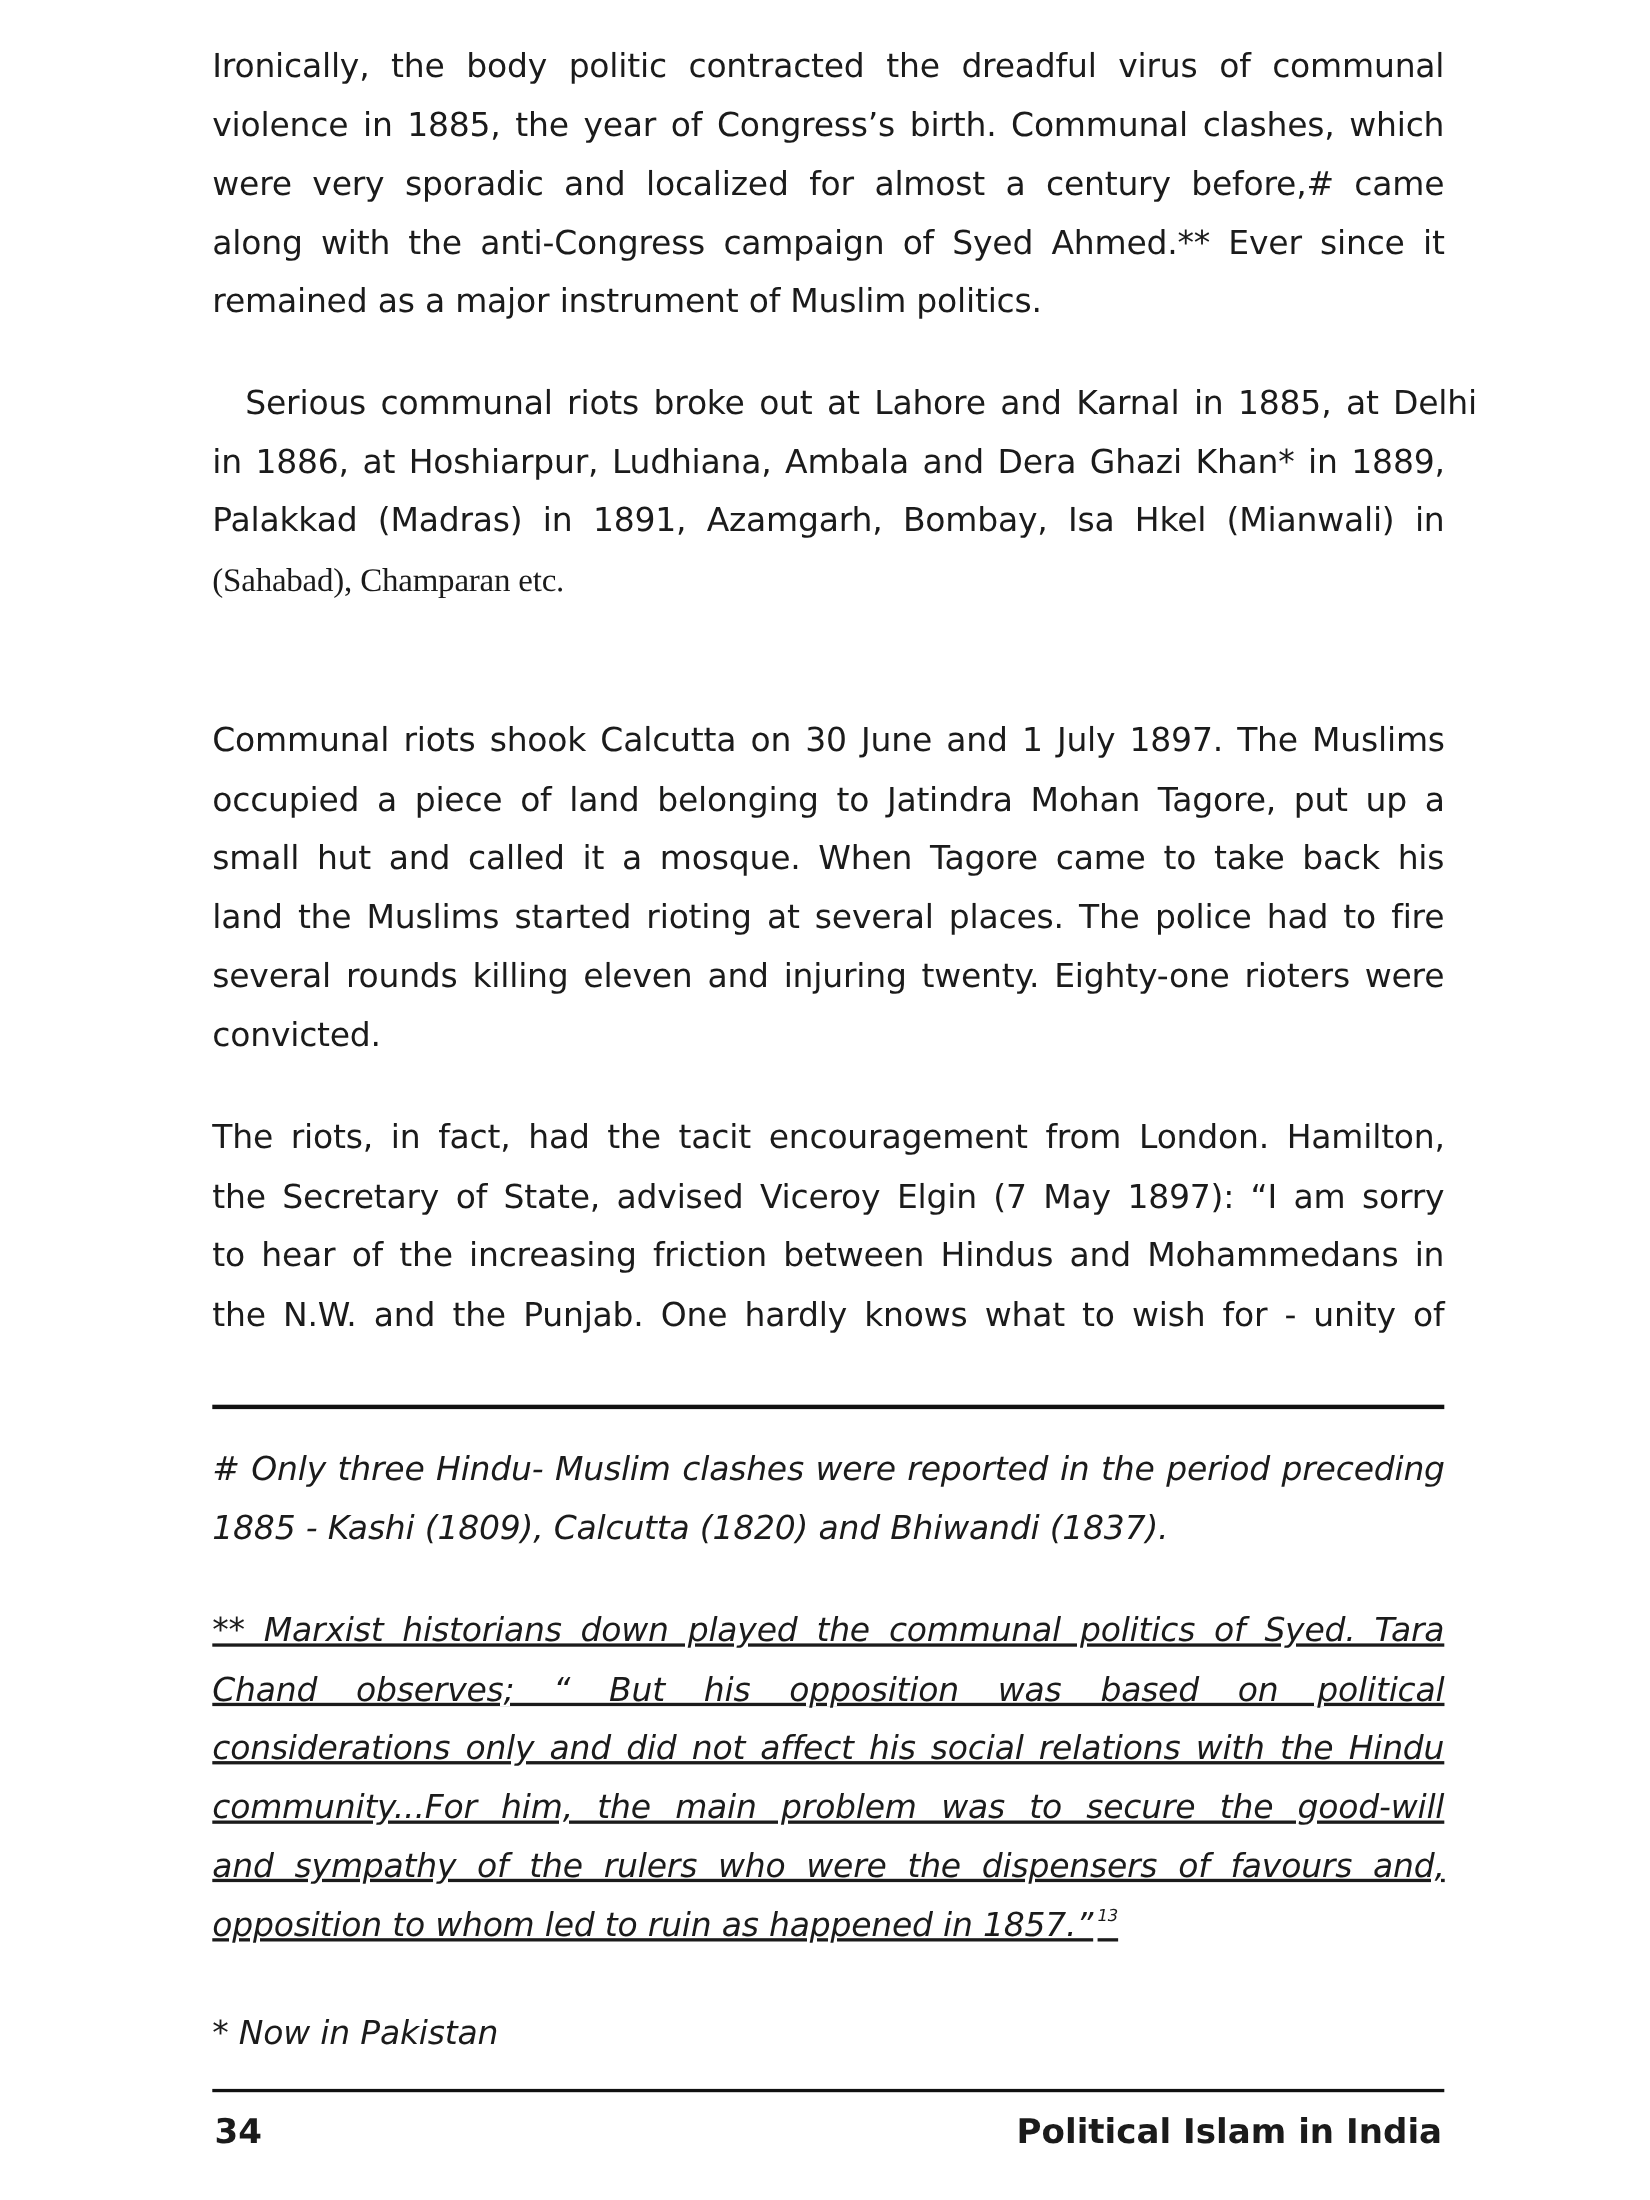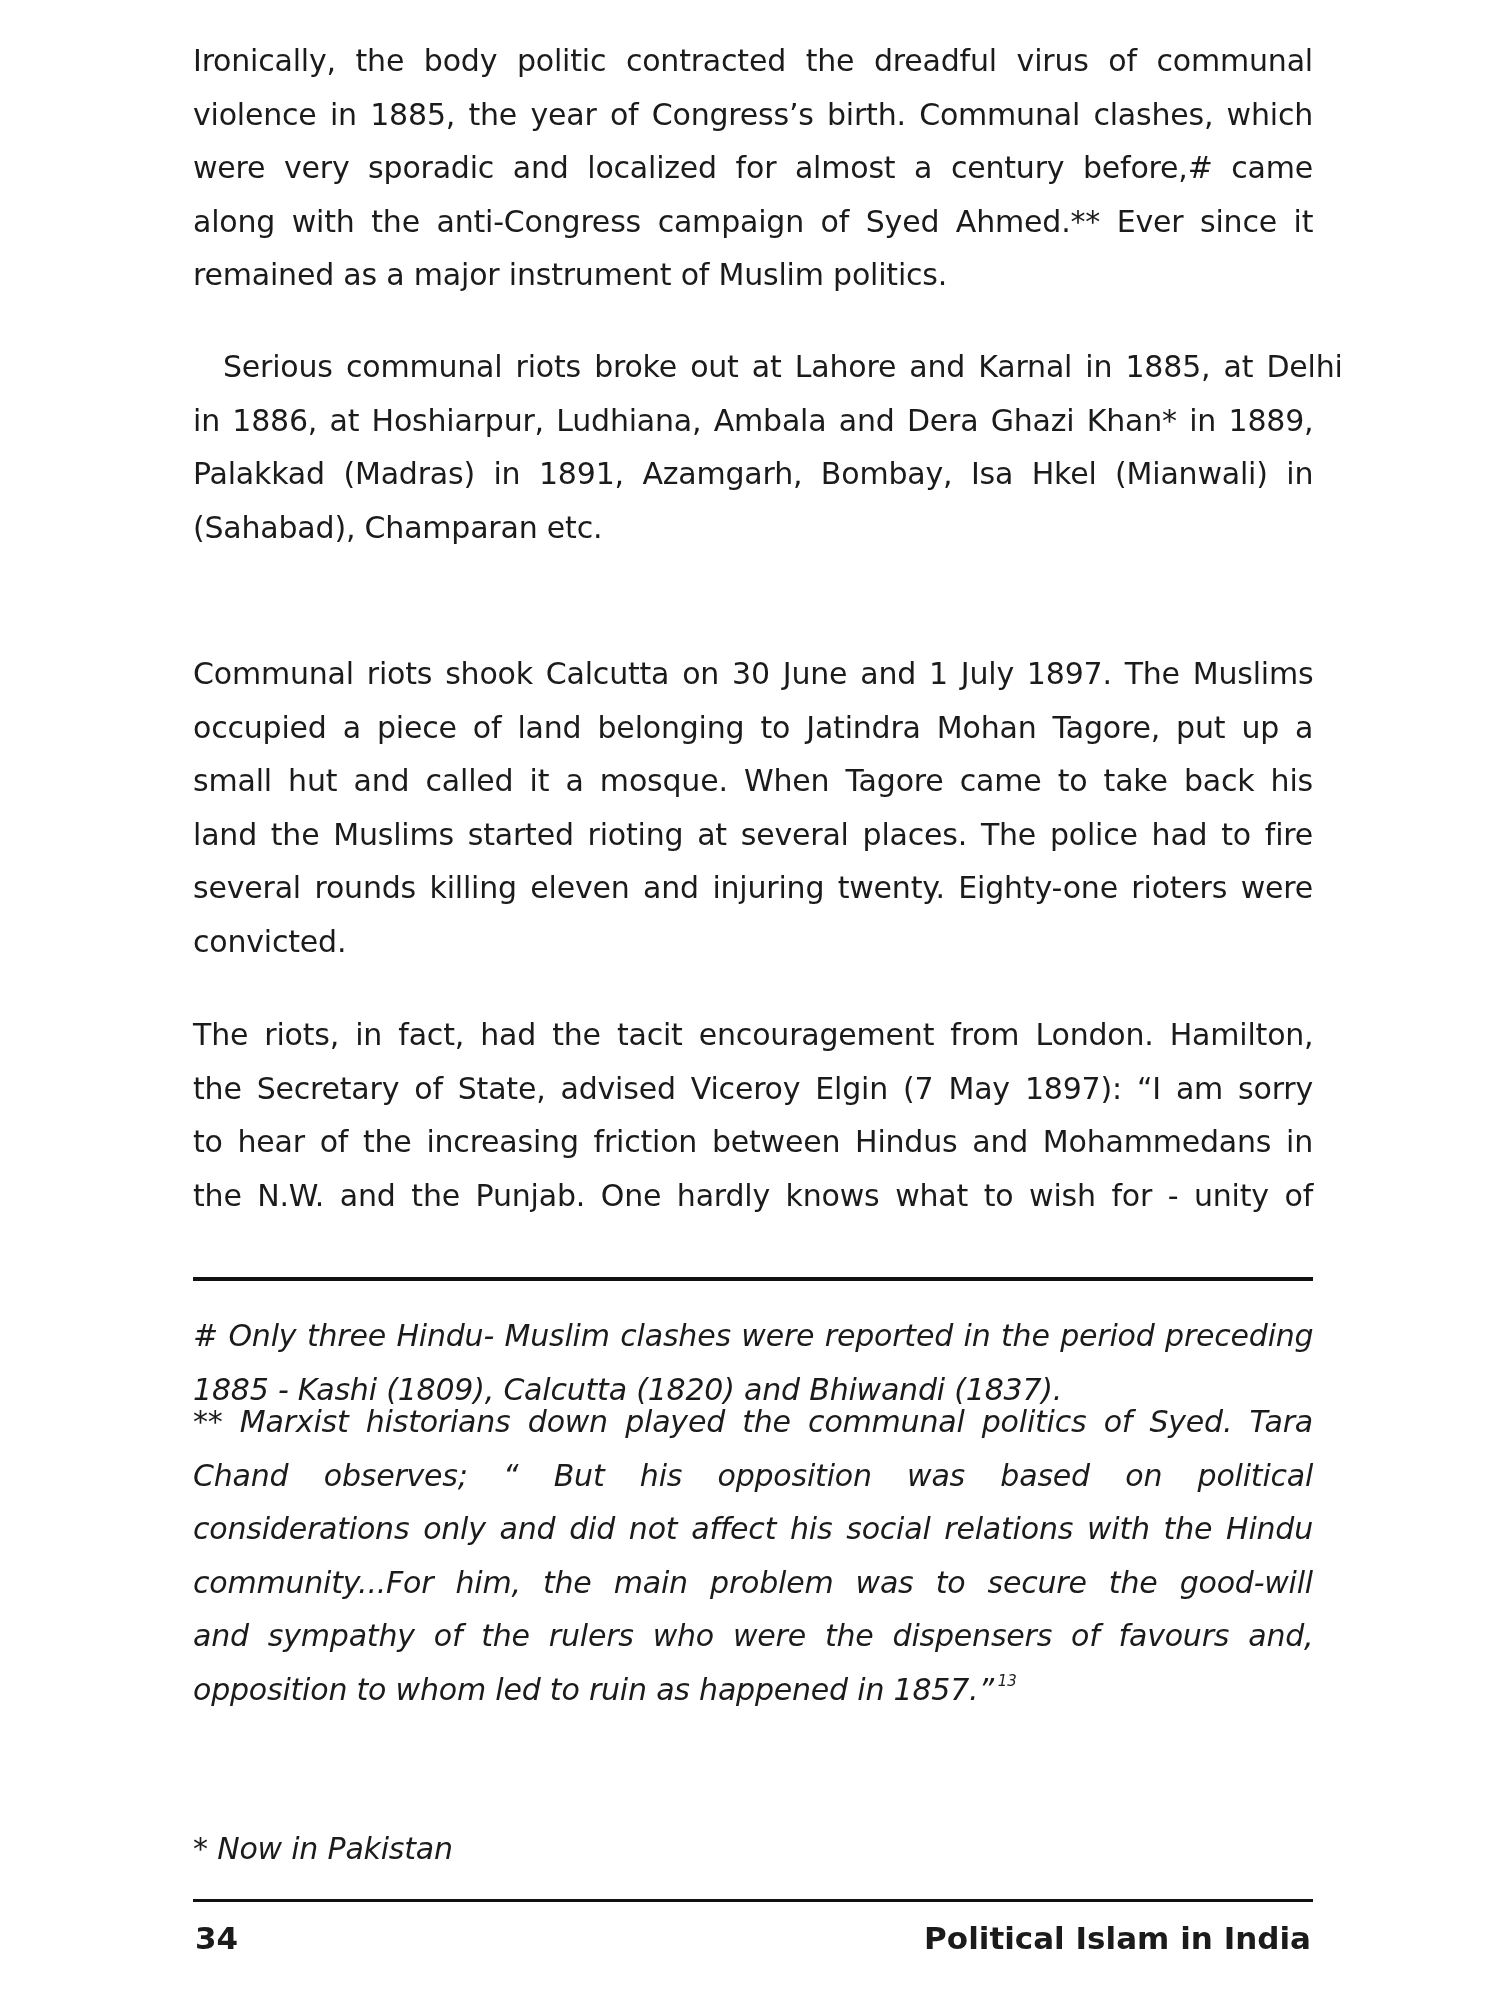--- a/index.html
+++ b/index.html
@@ -87,21 +87,21 @@
     <span class="ln" style="display: block; word-spacing: 4px;">violence in 1885, the year of Congress’s birth. Communal clashes, which</span>
     <span class="ln" style="display: block; word-spacing: 9.3px;">were very sporadic and localized for almost a century before,# came</span>
     <span class="ln" style="display: block; word-spacing: 7.3px;">along with the anti-Congress campaign of Syed Ahmed.** Ever since it</span>
     <span class="ln last" style="display: block;">remained as a major instrument of Muslim politics.</span>
   </p>
 
   <p class="para" style="top:340px;">
     <span class="ln" style="display: block; word-spacing: 3.83333px; margin-left: 30px;">Serious communal riots broke out at Lahore and Karnal in 1885, at Delhi</span>
     <span class="ln" style="display: block; word-spacing: 3px;">in 1886, at Hoshiarpur, Ludhiana, Ambala and Dera Ghazi Khan* in 1889,</span>
     <span class="ln" style="display: block; word-spacing: 9.22222px;">Palakkad (Madras) in 1891, Azamgarh, Bombay, Isa Hkel (Mianwali) in</span>
-    <span class="ln last" style="display: block;">(Sahabad), Champaran etc.</span>
+    <span class="ln last" style="display: block; font-family: Liberation Serif, serif;">(Sahabad), Champaran etc.</span>
   </p>
 
   <p class="para" style="top:647px;">
     <span class="ln" style="display: block; word-spacing: 3.58333px;">Communal riots shook Calcutta on 30 June and 1 July 1897. The Muslims</span>
     <span class="ln" style="display: block; word-spacing: 6.75px;">occupied a piece of land belonging to Jatindra Mohan Tagore, put up a</span>
     <span class="ln" style="display: block; word-spacing: 6.84615px;">small hut and called it a mosque. When Tagore came to take back his</span>
     <span class="ln" style="display: block; word-spacing: 4.5px;">land the Muslims started rioting at several places. The police had to fire</span>
     <span class="ln" style="display: block; word-spacing: 4.11111px;">several rounds killing eleven and injuring twenty. Eighty-one rioters were</span>
     <span class="ln last" style="display: block;">convicted.</span>
   </p>
@@ -113,21 +113,21 @@
     <span class="ln" style="display: block; word-spacing: 6.28571px;">the N.W. and the Punjab. One hardly knows what to wish for - unity of</span>
   </p>
 
   <div class="rule" style="top:1277px;"></div>
 
   <p class="para fn" style="top:1309px;">
     <span class="ln" style="display: block; word-spacing: 1.18182px;"># Only three Hindu- Muslim clashes were reported in the period preceding</span>
     <span class="ln last" style="display: block;">1885 - Kashi (1809), Calcutta (1820) and Bhiwandi (1837).</span>
   </p>
 
-  <p class="para fn" style="top:1395px;">
+  <p class="para fn" style="top:1456px;text-decoration:underline;">
     <span class="ln" style="display: block; word-spacing: 7.9px;">** Marxist historians down played the communal politics of Syed. Tara</span>
     <span class="ln" style="display: block; word-spacing: 26px;">Chand observes; “ But his opposition was based on political</span>
     <span class="ln" style="display: block; word-spacing: 4.45455px;">considerations only and did not affect his social relations with the Hindu</span>
     <span class="ln" style="display: block; word-spacing: 11.5px;">community...For him, the main  problem was to secure the good-will</span>
     <span class="ln" style="display: block; word-spacing: 9.63636px;">and sympathy of the rulers who were the dispensers of favours and,</span>
     <span class="ln last" style="display: block;"><span>opposition to whom led to ruin as happened in 1857.”</span><sup class="ref">13</sup></span>
   </p>
 
   <p class="para fn" style="top:1822px;">
     <span class="ln last" style="display: block;">* Now in Pakistan</span>

